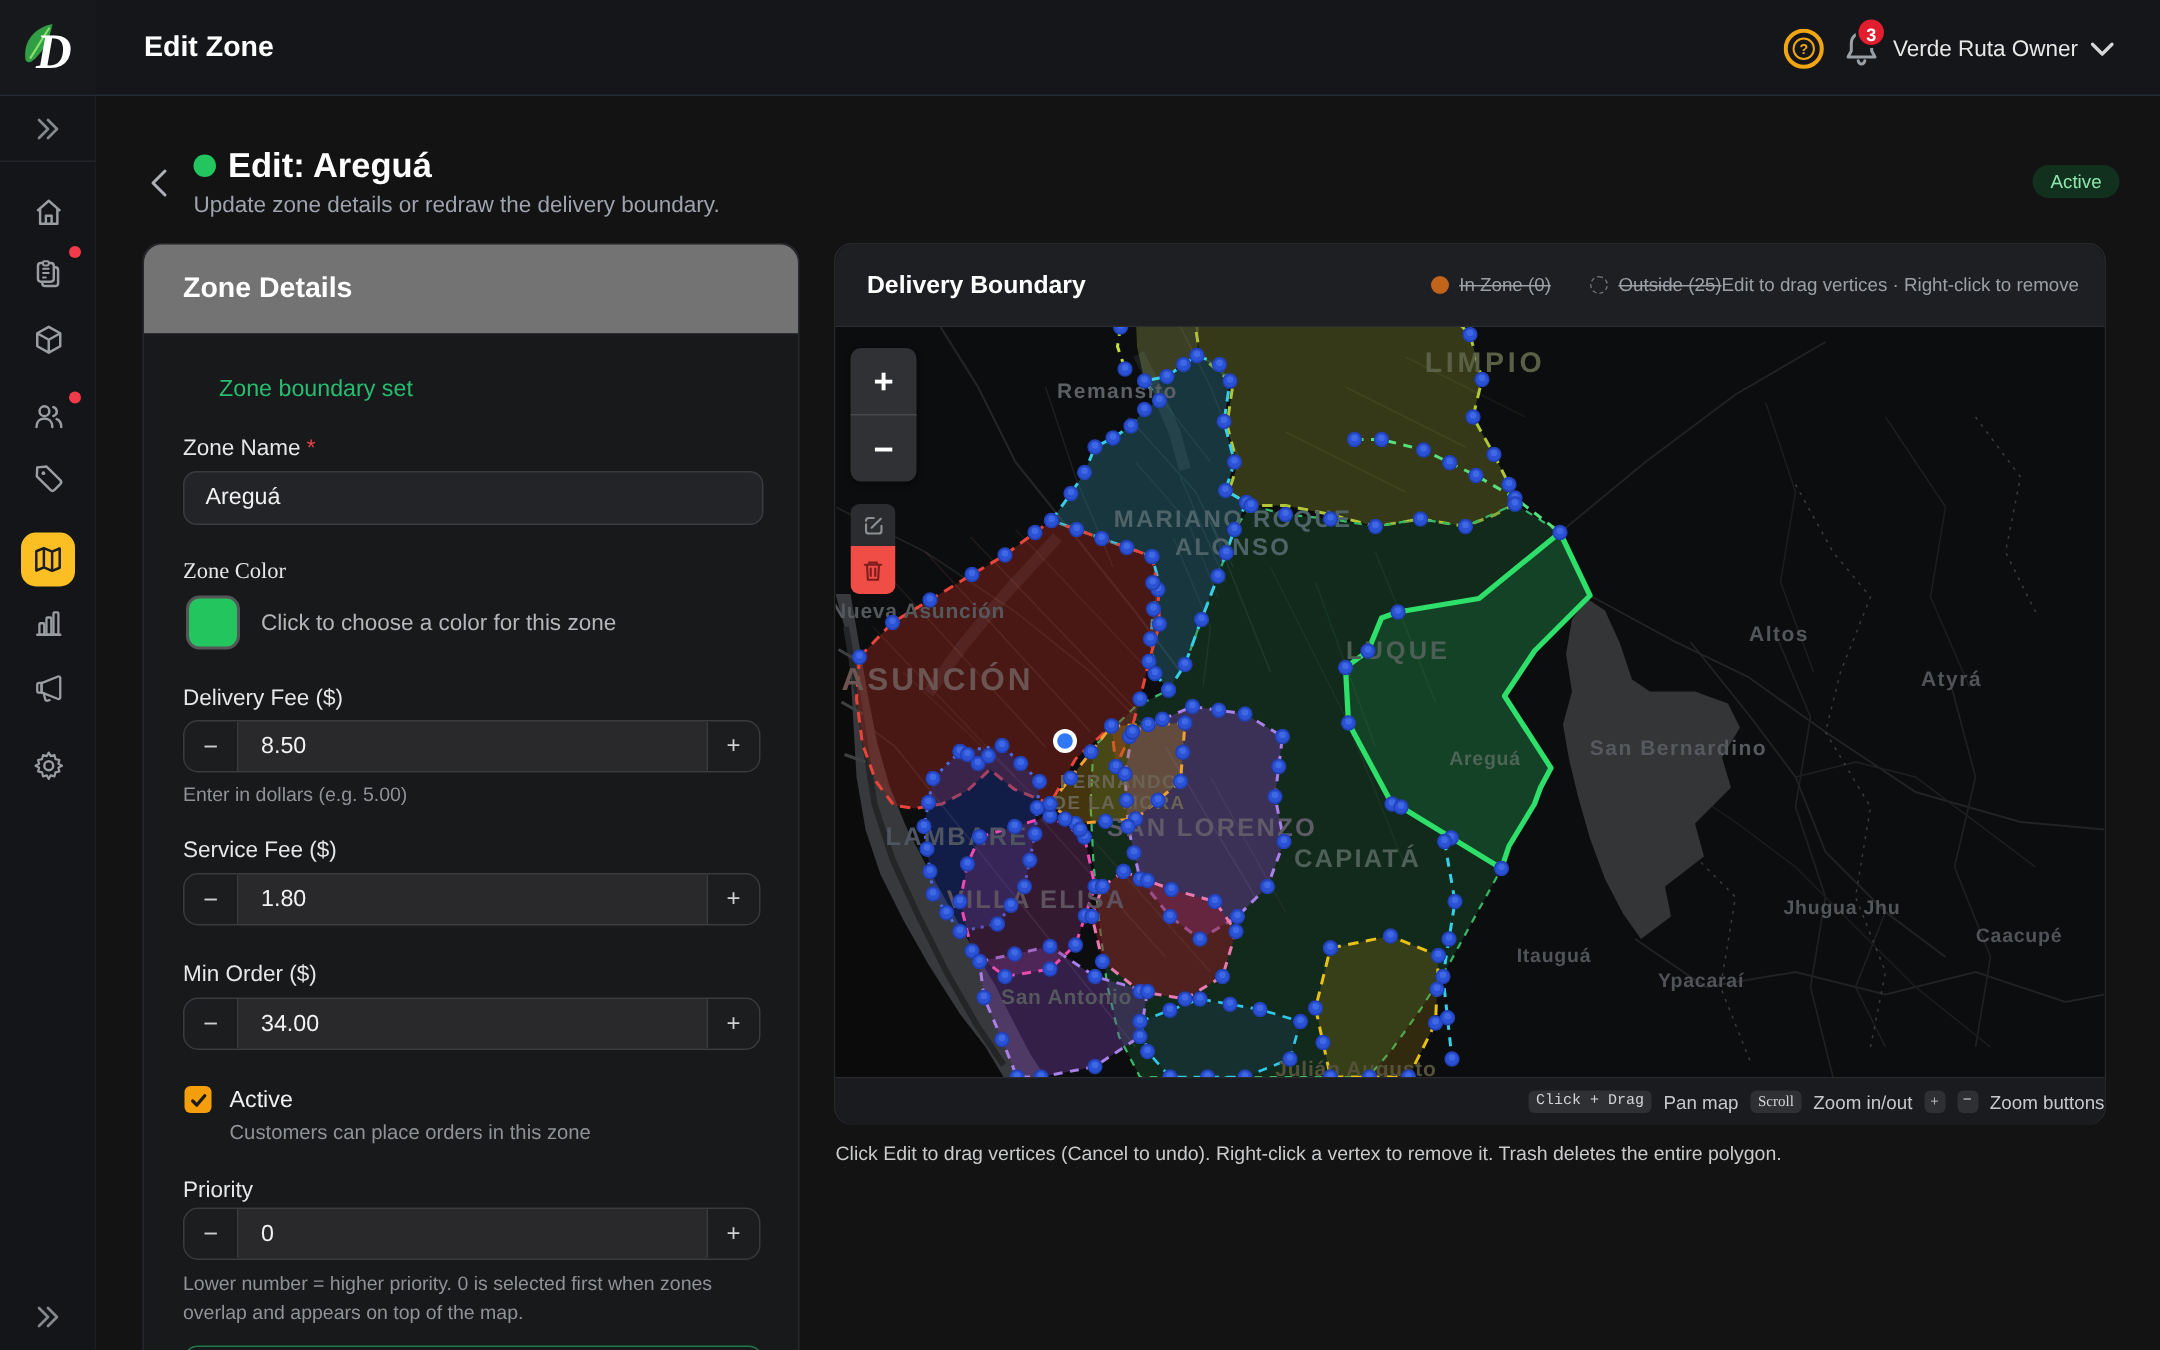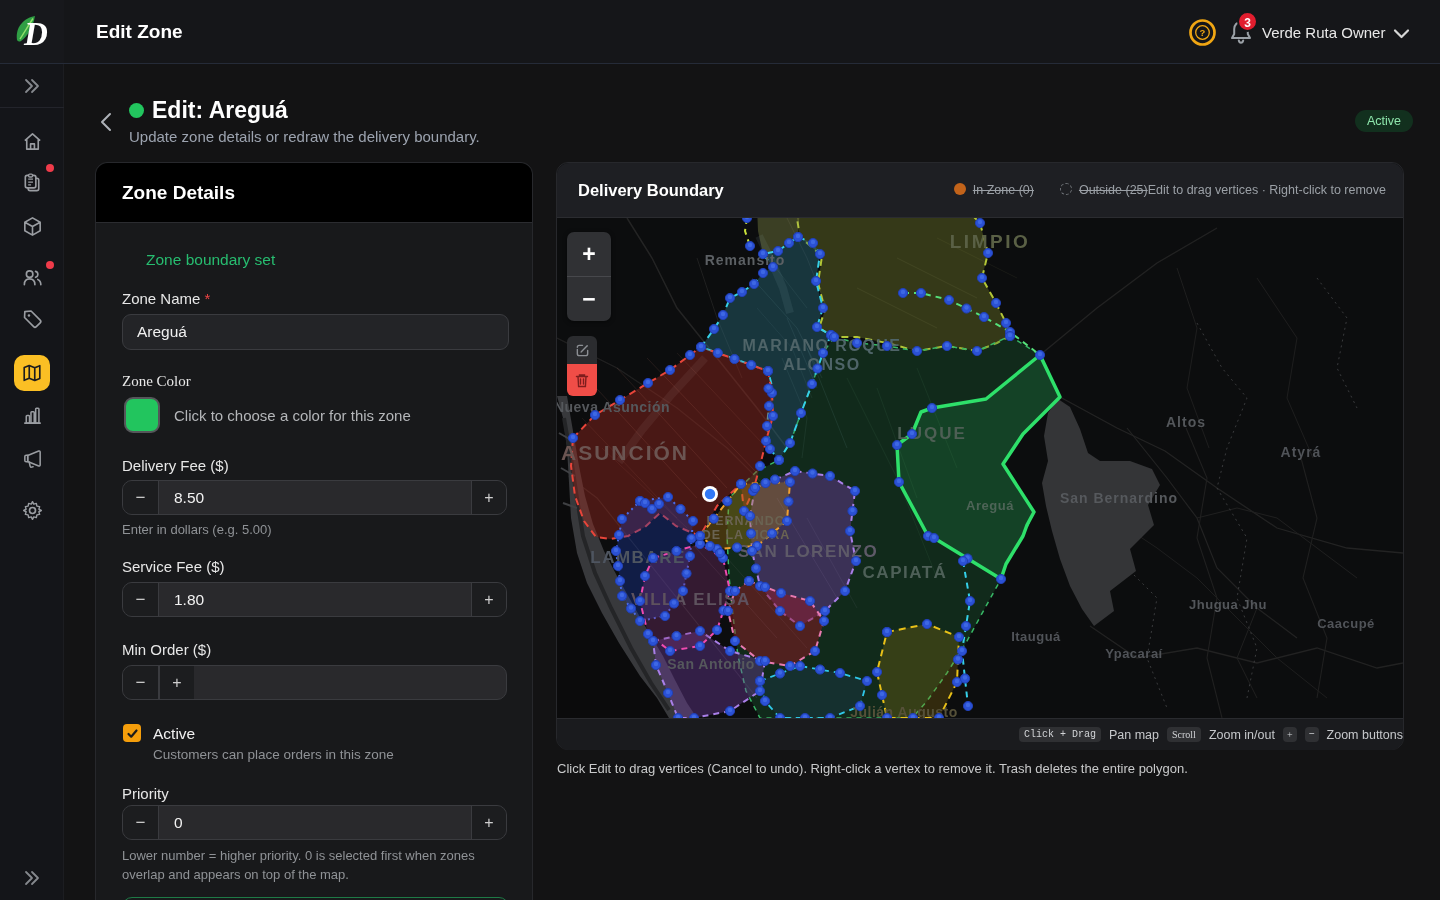--- a/index.html
+++ b/index.html
@@ -20,40 +20,40 @@
 .sb-dot { position:absolute; left:46px; width:8px; height:8px; border-radius:4px; background:#ef3b4a; }
 #sb-div { position:absolute; left:0px; top:43px; width:64px; border-top:1px solid #23242b; }
 
 #back-chev { position:absolute; left:99px; top:112px; }
 #pg-dot { position:absolute; left:129px; top:103px; width:15px; height:15px; border-radius:50%; background:#22c55e; }
 #pg-title { position:absolute; left:152px; top:97px; font-size:23px; font-weight:bold; color:#fff; }
 #pg-sub { position:absolute; left:129px; top:128px; font-size:15px; color:#9ca3af; }
 #pg-badge { position:absolute; left:1355px; top:110px; height:22px; padding:0 12px; background:#12301e; border-radius:11px; color:#8ee6ac; font-size:12.5px; line-height:22px; }
 
 #card-l { position:absolute; left:95px; top:162px; width:438px; height:900px; background:#18191b; border:1px solid #27282c; border-radius:12px; }
-#card-l .hd { height:60px; background:#000000; border-bottom:1px solid #2b2c30; border-radius:12px 12px 0 0; display:flex; align-items:center; padding-left:26px; font-size:19px; font-weight:bold; color:#fff; }
+#card-l .hd { height:60px; background:#737373; border-bottom:1px solid #2b2c30; border-radius:12px 12px 0 0; display:flex; align-items:center; padding-left:26px; font-size:19px; font-weight:bold; color:#fff; }
 .lbl { position:absolute; left:26px; font-size:15px; color:#e7e7e7; }
 .req { color:#ef4444; }
 .helper { position:absolute; left:26px; font-size:13px; color:#8f9296; }
 #zn-input { position:absolute; left:26px; top:151px; width:387px; height:36px; background:#232427; border:1px solid #3a3b3f; border-radius:9px; color:#f0f0f0; font-size:15.5px; line-height:34px; padding-left:14px; }
 #swatch { position:absolute; left:28px; top:234px; width:36px; height:36px; background:#22c55e; border:2px solid #55565a; border-radius:9px; }
 #swatch-txt { position:absolute; left:78px; top:244px; font-size:15px; color:#b4b6b9; }
 .stepper { position:absolute; left:26px; width:385px; height:35px; border:1px solid #3a3b3f; border-radius:10px; background:#29292c; overflow:hidden; display:flex; }
 .stepper .mm { width:36px; background:#1c1d1f; color:#cfcfcf; font-size:17px; display:flex; align-items:center; justify-content:center; border-right:1px solid #3a3b3f; }
 .stepper .pp { width:35px; background:#1c1d1f; color:#cfcfcf; font-size:16px; display:flex; align-items:center; justify-content:center; border-left:1px solid #3a3b3f; }
 .stepper .val { flex:1; color:#f2f2f2; font-size:15.5px; display:flex; align-items:center; padding-left:15px; }
 #chk { position:absolute; left:27px; top:561px; width:18px; height:18px; background:#f59e0b; border-radius:4px; display:flex; align-items:center; justify-content:center; }
 #chk-lbl { position:absolute; left:57px; top:562px; font-size:15.5px; color:#f0f0f0; }
 #chk-sub { position:absolute; left:57px; top:584px; font-size:13.5px; color:#8f9296; }
 #save-btn { position:absolute; left:26px; top:734px; width:387px; height:40px; border:1px solid #1e7a46; border-radius:10px; }
 
 #card-r { position:absolute; left:556px; top:162px; width:848px; height:588px; background:#101113; border:1px solid #27282c; border-radius:12px; }
 #card-r .hd { height:55px; background:#1e1f23; border-bottom:1px solid #2b2c30; border-radius:12px 12px 0 0; display:flex; align-items:center; padding:0 17px 0 21px; }
 #card-r .hd .t { font-size:16.5px; font-weight:bold; color:#fff; }
-#legend { margin-left:auto; display:flex; font-size:12.5px; color:#9ba0a6; }
+#legend { margin-left:auto; display:flex; align-items:center; font-size:12.5px; color:#9ba0a6; }
 #legend .dot1 { width:12px; height:12px; border-radius:50%; background:#c2631a; margin-right:7px; }
 #legend .dot2 { width:12px; height:12px; border-radius:50%; border:1.5px dashed #6f7378; margin:0 7px 0 26px; }
 #legend .strike { text-decoration:line-through; }
 #legend .hint { color:#9ba0a6; }
 #mapwrap { position:absolute; left:0; top:55px; width:846px; height:500px; background:#0d0d0e; overflow:hidden; }
 #mapbar { position:absolute; left:0; top:555px; width:846px; height:32px; background:#1a1b1e; border-top:1px solid #2a2b2f; border-radius:0 0 12px 12px; display:flex; align-items:center; padding-left:16px; font-size:12.5px; color:#c6c8cb;justify-content:flex-end; }
 .key { font-family:"Liberation Mono",monospace; font-size:10px; background:#2f3033; color:#d2d4d7; border-radius:4px; padding:2px 5px; margin-right:8px; }
 .keysp { margin-left:8px;font-family:Liberation Serif, serif; }
 
 #zoomctl { position:absolute; left:10px; top:14px; width:44px; height:89px; background:#303134; border-radius:7px; z-index:5; box-shadow:0 1px 4px rgba(0,0,0,.5); }
@@ -196,20 +196,21 @@
   <div class="helper" style="top:359px;">Enter in dollars (e.g. 5.00)</div>
   <div class="lbl" style="top:395px;">Service Fee ($)</div>
   <div class="stepper" style="top:419px;">
       <div class="mm">−</div>
       <div class="val">1.80</div>
       <div class="pp">+</div>
     </div>
   <div class="lbl" style="top:478px;">Min Order ($)</div>
   <div class="stepper" style="top:502px;">
       <div class="mm">−</div>
+      <div class="val">34.00</div>
       <div class="pp">+</div>
     </div>
   <div id="chk">
       <svg width="13" height="13" viewBox="0 0 13 13">
         <path d="M2.5 7 L5.2 9.7 L10.5 3.5" stroke="#1b1b1b" stroke-width="2.2" fill="none" stroke-linecap="round" stroke-linejoin="round"></path>
       </svg>
     </div>
   <div id="chk-lbl">Active</div>
   <div id="chk-sub">Customers can place orders in this zone</div>
   <div class="lbl" style="top:622px;">Priority</div>

